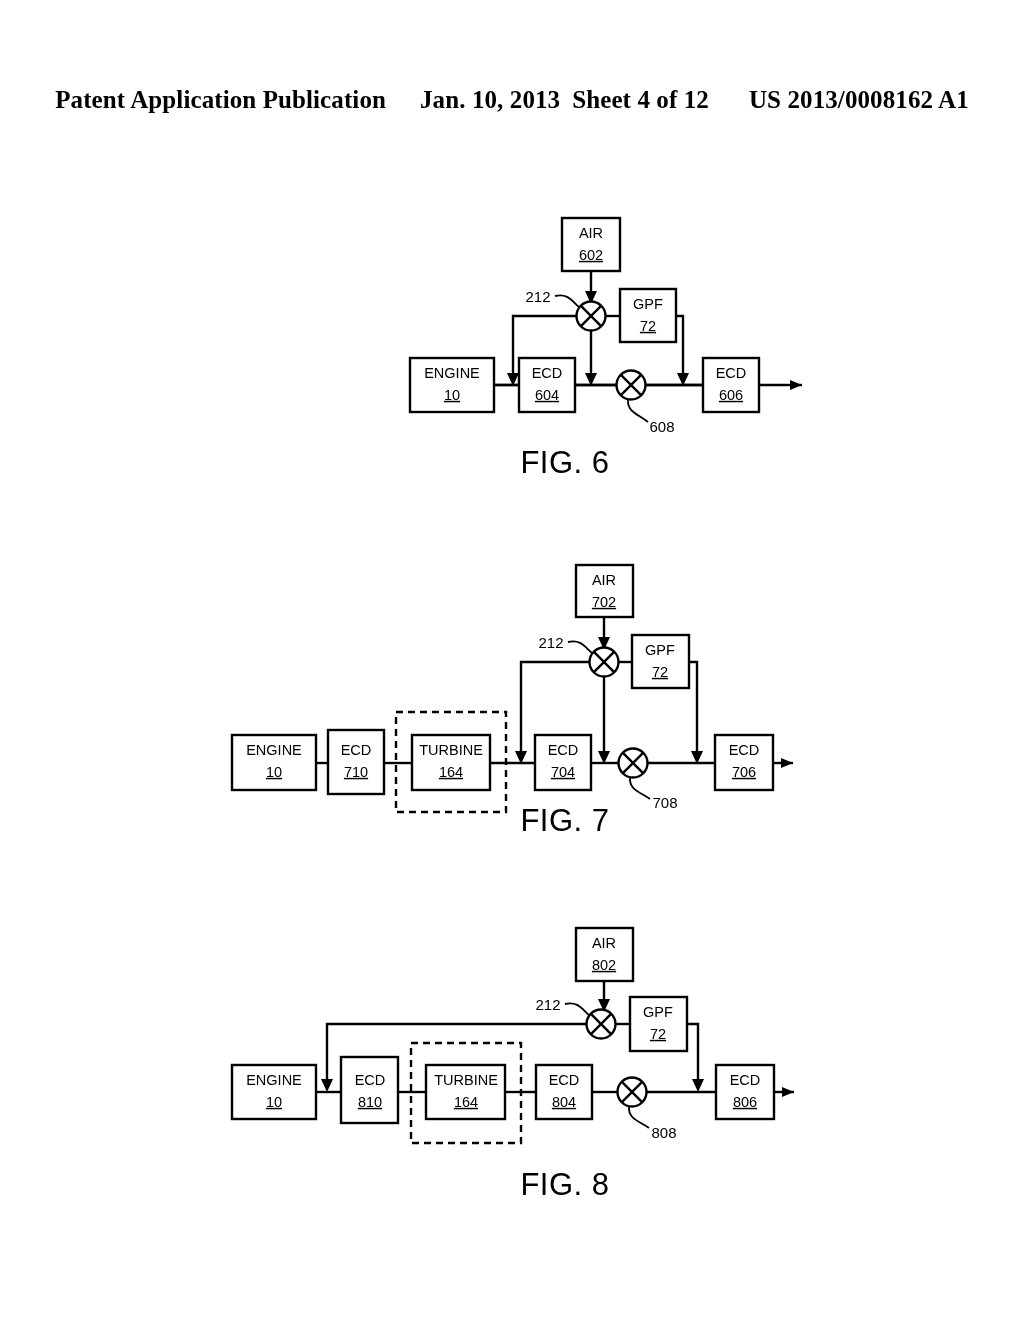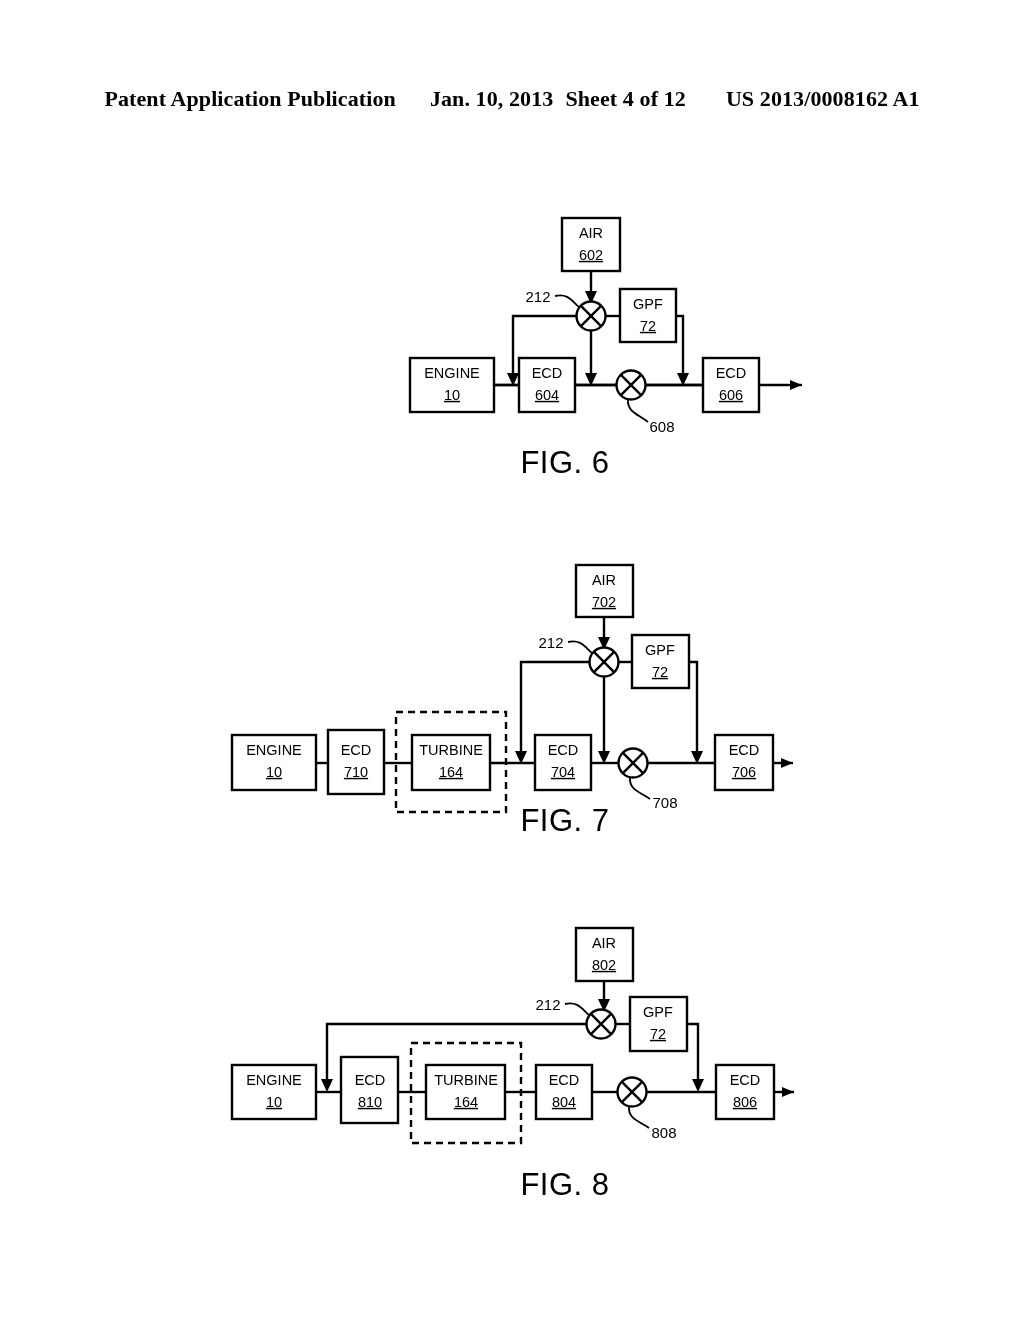--- a/index.html
+++ b/index.html
@@ -21,21 +21,21 @@
     background: #ffffff;
   }
   .hdr {
     position: absolute;
     top: 86px;
     left: 0;
     width: 1024px;
     text-align: center;
     font-family: "Liberation Serif", serif;
     font-weight: bold;
-    font-size: 22px;
+    font-size: 25px;
     color: #000;
     white-space: pre;
     letter-spacing: 0.1px;
   }
   .hdr span { display: inline-block; vertical-align: baseline; }
   .gap-a { width: 34px; }
   .gap-b { width: 12px; }
   .gap-c { width: 40px; }
   svg { display: block; }
   .fig-svg { position: absolute; left: 0; }

